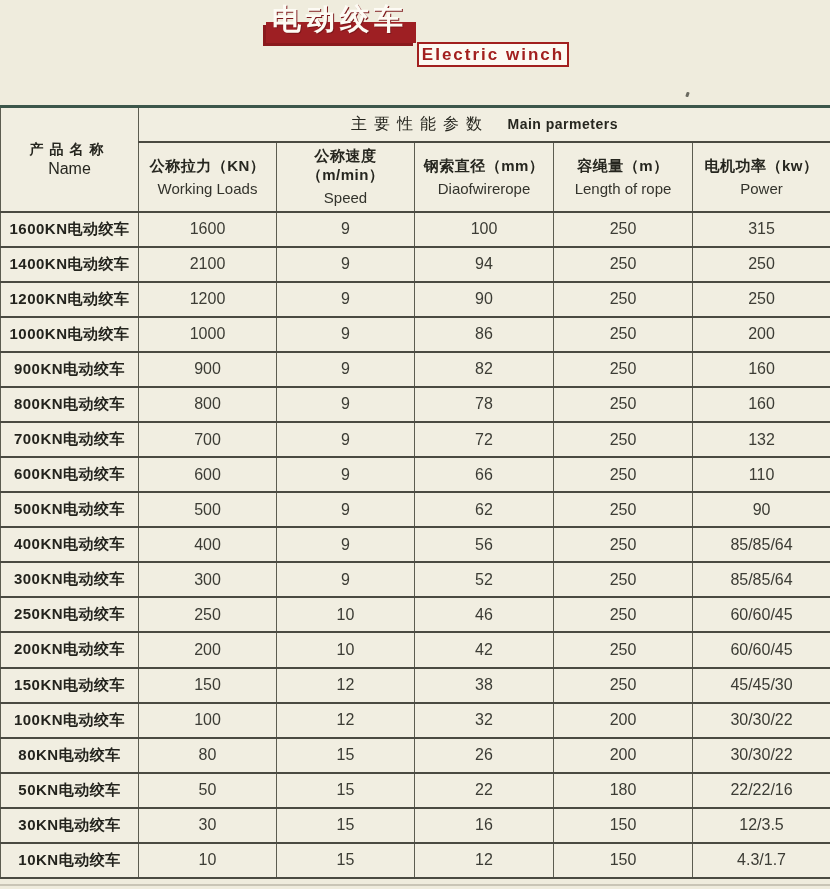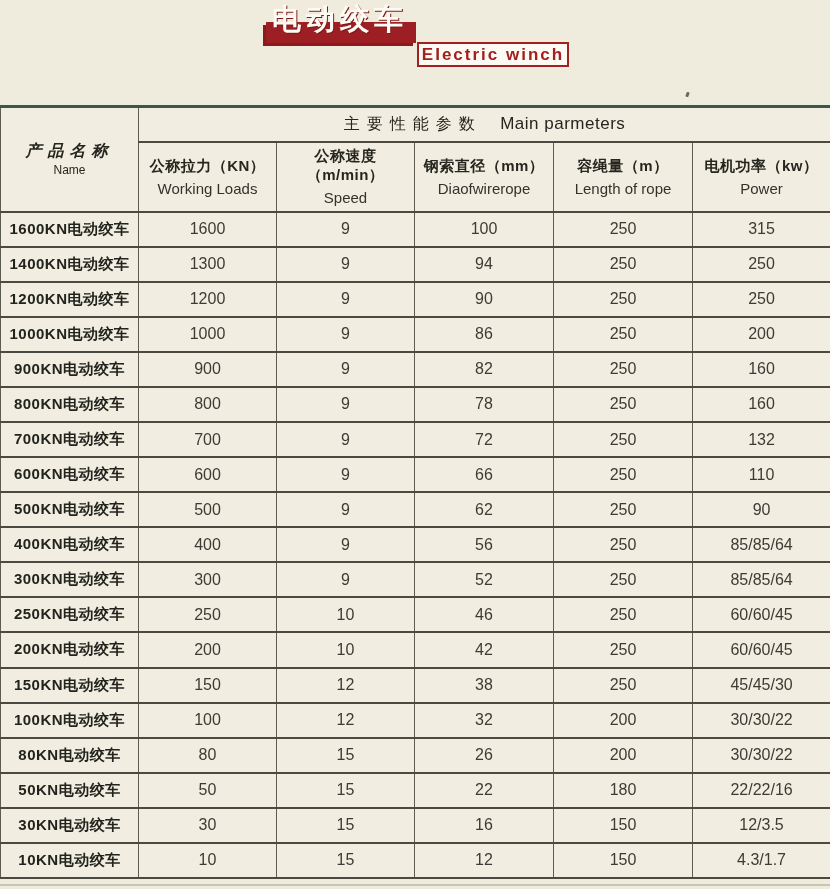--- a/index.html
+++ b/index.html
@@ -51,23 +51,23 @@
     border-left: 1px solid #5c5c50;
     border-right: 1px solid #5c5c50;
     border-top: 2px solid #4a4a41;
     border-bottom: 2px solid #4a4a41;
     text-align: center; vertical-align: middle;
     padding: 0;
   }
   thead tr.r1 { height: 35px; }
   thead tr.r2 { height: 70px; }
   th.main-h .zh { font-size: 16px; font-weight: normal; letter-spacing: 7px; }
-  th.main-h .en { font-size: 17px; font-weight: normal; margin-left: 14px; letter-spacing: 0.5px; }
-  th.name-h .zh { font-size: 16px; font-weight: bold; letter-spacing: 6px; margin-bottom: 1px; font-style: italic; }
-  th.name-h .en { font-size: 12px; font-weight: normal; }
+  th.main-h .en { font-size: 14px; font-weight: bold; margin-left: 14px; letter-spacing: 0.5px; }
+  th.name-h .zh { font-size: 14px; font-weight: bold; letter-spacing: 6px; margin-bottom: 1px; }
+  th.name-h .en { font-size: 16px; font-weight: normal; }
   th.sub-h { font-weight: normal; }
   th.sub-h .zh { font-size: 15px; font-weight: bold; margin-bottom: 4px; letter-spacing: 0.5px; }
   th.sub-h .en { font-size: 15px; font-weight: normal; color: #33332c; }
   tbody td { font-size: 16px; color: #3c3c35; }
   tbody td.name { font-size: 15px; font-weight: bold; color: #23231d; letter-spacing: 0.5px; }
 
   .bottom-rule {
     position: absolute; left: 0; top: 884px;
     width: 830px; height: 2px; background: #c9c5b6;
   }
@@ -136,21 +136,21 @@
     <td class="name">1600KN电动绞车</td>
     <td>1600</td>
     <td>9</td>
     <td>100</td>
     <td>250</td>
     <td>315</td>
   </tr>
 
   <tr>
     <td class="name">1400KN电动绞车</td>
-    <td>1300</td>
+    <td>2100</td>
     <td>9</td>
     <td>94</td>
     <td>250</td>
     <td>250</td>
   </tr>
 
   <tr>
     <td class="name">1200KN电动绞车</td>
     <td>1200</td>
     <td>9</td>

